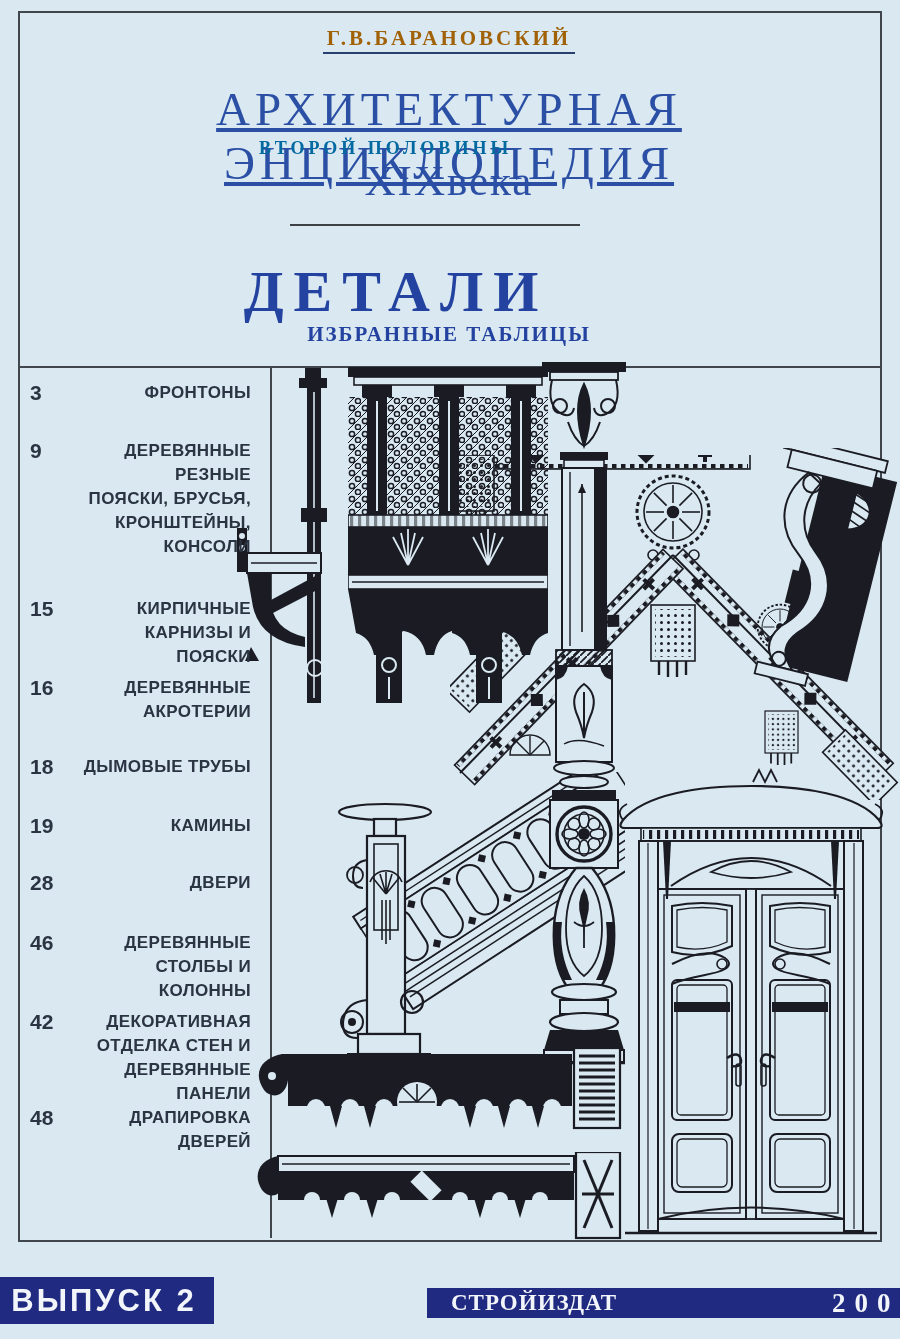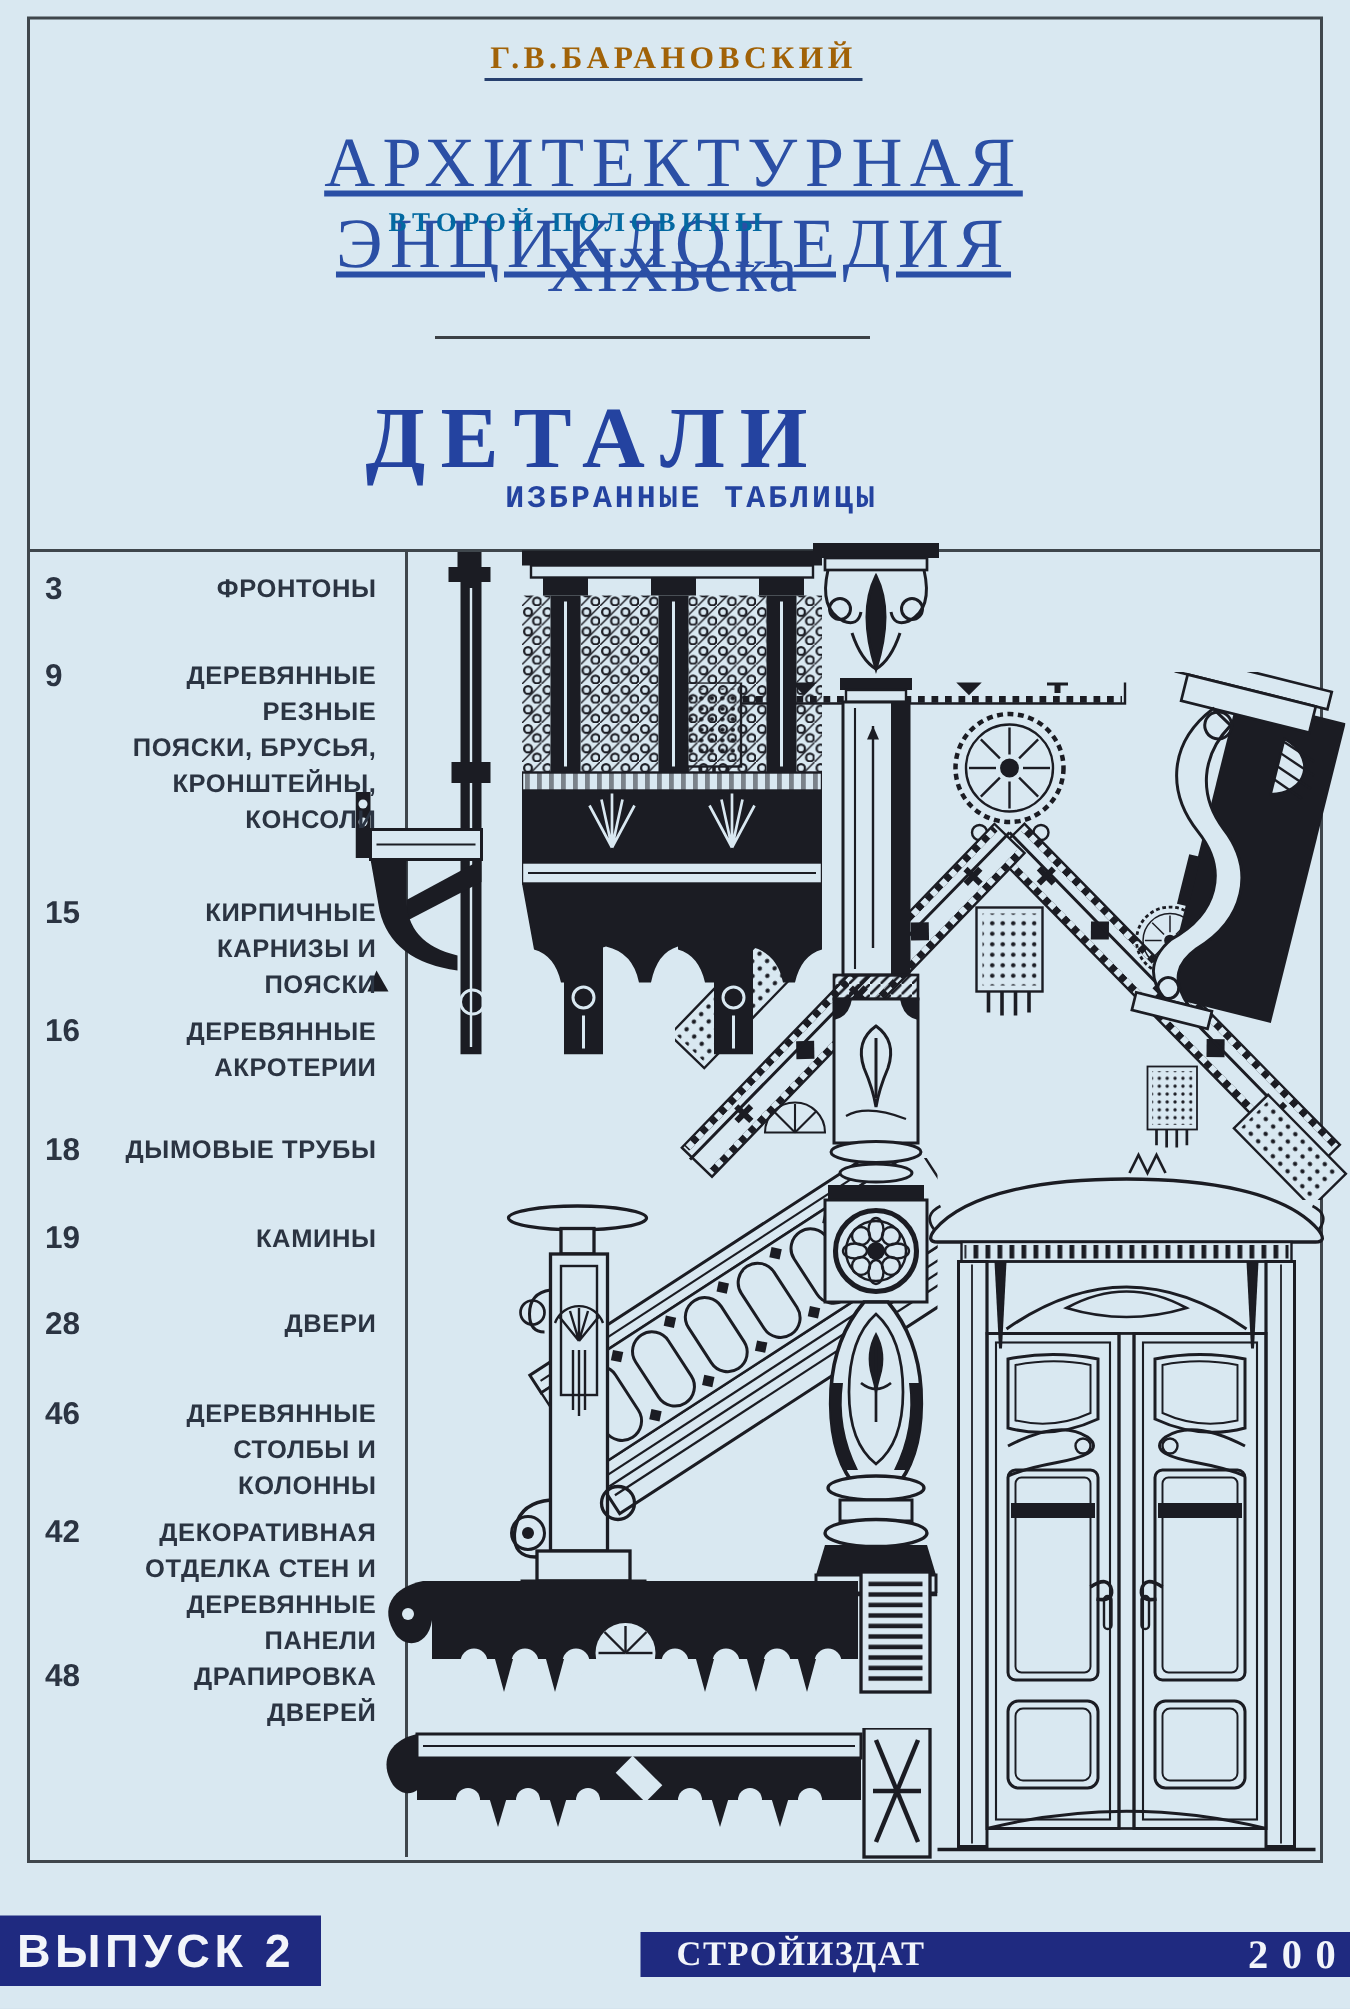--- a/index.html
+++ b/index.html
@@ -67,21 +67,21 @@
   <div class="abs" id="frame"></div>
   <div class="abs" id="sep-h"></div>
   <div class="abs" id="toc-v"></div>
 
   <div class="abs" id="author"><span>Г.В.БАРАНОВСКИЙ</span></div>
   <div class="abs blue-serif" id="main-title">АРХИТЕКТУРНАЯ ЭНЦИКЛОПЕДИЯ</div>
   <div class="abs" id="subtitle1" style="font-family:'Liberation Serif',serif;">ВТОРОЙ ПОЛОВИНЫ</div>
   <div class="abs blue-serif" id="subtitle2">XIXвека</div>
   <div class="abs" id="title-rule"></div>
   <div class="abs blue-serif" id="section-title">ДЕТАЛИ</div>
-  <div class="abs" id="section-subtitle" style="font-family:Liberation Mono, monospace;padding-left:12px;">ИЗБРАННЫЕ ТАБЛИЦЫ</div>
+  <div class="abs" id="section-subtitle" style="font-family:Liberation Serif, serif;">ИЗБРАННЫЕ ТАБЛИЦЫ</div>
 
   <div class="abs toc-row" style="top:381px">
     <div class="toc-num">3</div>
     <div class="toc-label">ФРОНТОНЫ</div>
   </div>
   <div class="abs toc-row" style="top:439px">
     <div class="toc-num">9</div>
     <div class="toc-label">ДЕРЕВЯННЫЕ  РЕЗНЫЕ
 ПОЯСКИ,  БРУСЬЯ,
 КРОНШТЕЙНЫ,

